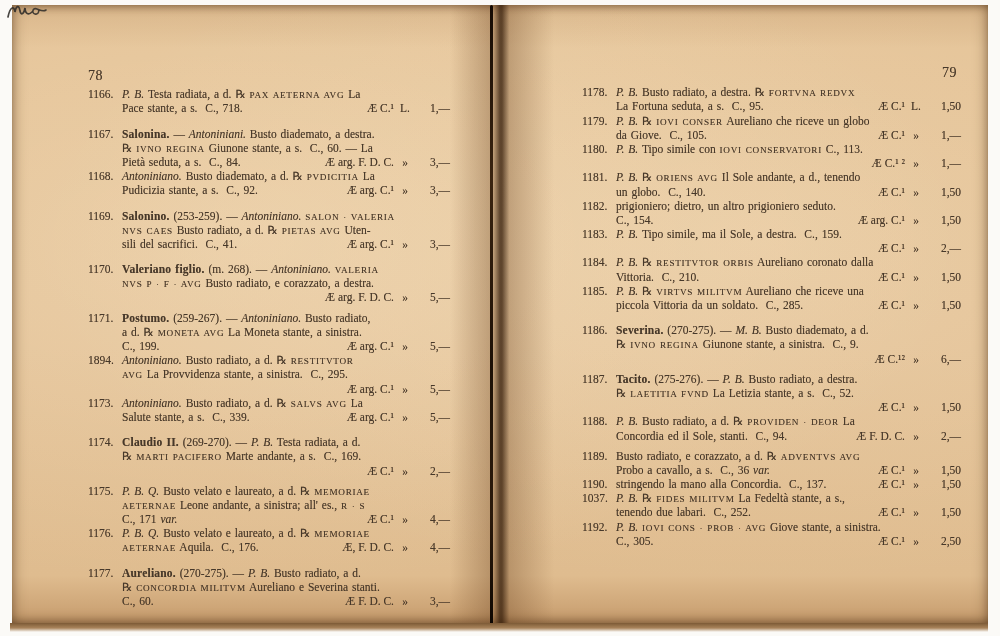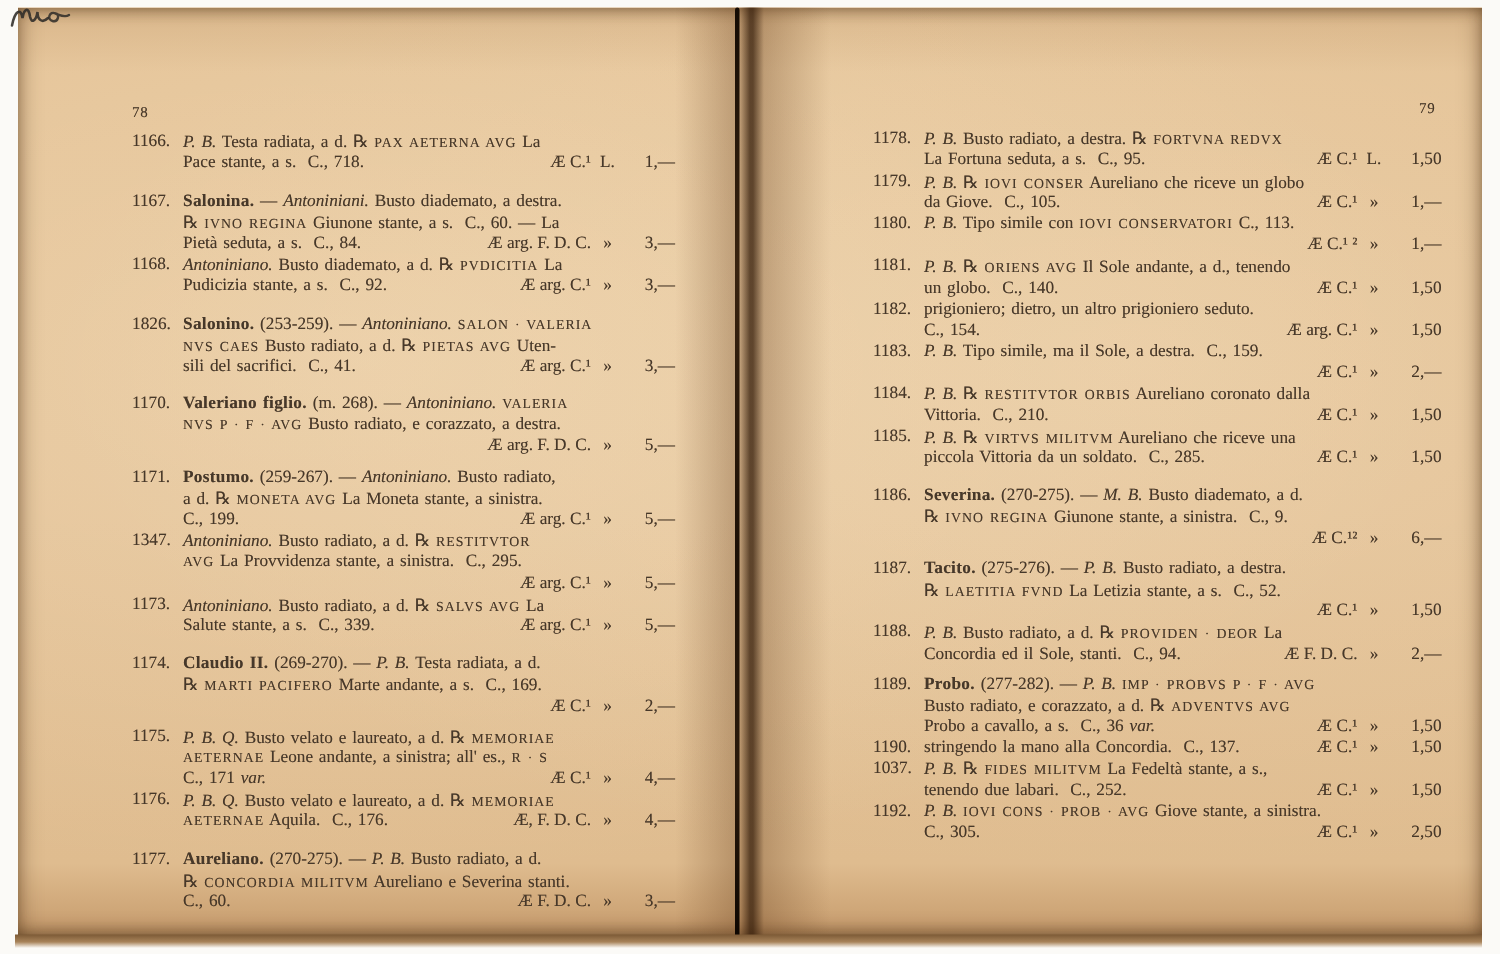--- a/index.html
+++ b/index.html
@@ -34,21 +34,21 @@
     background:linear-gradient(180deg,#140b04,#3a2410 28%,#1c1006 58%,#2b1a0b 82%,#0e0702);
     border-radius:2px;
   }
   .bottom-edge{
     position:absolute;left:10px;top:623px;width:978px;height:9px;
     background:linear-gradient(180deg,#7c5a36 0%,#a8835a 55%,rgba(251,250,247,0) 100%);
   }
   .page{position:absolute;top:0;height:100%;box-sizing:border-box;color:var(--ink,#46382a);}
   .page-left{left:0;width:478px;padding:64px 40px 0 76px;}
   .page-right{left:478px;width:542px;padding:61px 86px 0 77px;margin-left:15px;}
-  .pagenum{font-size:10px;line-height:14.2px;margin-bottom:4px;letter-spacing:.5px;}
+  .pagenum{font-size:14px;line-height:14.2px;margin-bottom:4px;letter-spacing:.5px;}
   .page-right .pagenum{text-align:right;padding-right:4px;margin-bottom:5px;}
   .entries{font-size:11.5px;}
   .entry{display:flex;}
   .entry.gap-lg{margin-top:11px;}
   .entry.gap-sm{margin-top:6px;}
   .num{flex:0 0 34px;line-height:14.2px;white-space:pre;}
   .ebody{flex:1;min-width:0;}
   .line{display:flex;height:14.2px;line-height:14.2px;align-items:baseline;}
   .txt{white-space:pre;word-spacing:1px;}
   .fill{flex:1 1 auto;min-width:4px;}
@@ -116,21 +116,21 @@
               <div class="line">
                 <span class="txt"><span class="seg p">Pudicizia stante, a s.  C., 92.</span></span>
                 <span class="fill"></span>
                 <span class="pm">Æ arg. C.¹</span>
                 <span class="pc">»</span>
                 <span class="pa">3,—</span>
               </div>
             </div>
           </div>
           <div class="entry gap-lg">
-            <span class="num">1826.</span>
+            <span class="num">1169.</span>
             <div class="ebody">
               <div class="line">
                 <span class="txt"><span class="seg b">Salonino.</span> <span class="seg p">(253-259). —</span> <span class="seg i">Antoniniano.</span> <span class="seg sc">SALON · VALERIA</span></span>
               </div>
               <div class="line">
                 <span class="txt"><span class="seg sc">NVS CAES</span> <span class="seg p">Busto radiato, a d.</span> <span class="seg rx">℞</span> <span class="seg sc">PIETAS AVG</span> <span class="seg p">Uten-</span></span>
               </div>
               <div class="line">
                 <span class="txt"><span class="seg p">sili del sacrifici.  C., 41.</span></span>
                 <span class="fill"></span>
@@ -170,21 +170,21 @@
               <div class="line">
                 <span class="txt"><span class="seg p">C., 199.</span></span>
                 <span class="fill"></span>
                 <span class="pm">Æ arg. C.¹</span>
                 <span class="pc">»</span>
                 <span class="pa">5,—</span>
               </div>
             </div>
           </div>
           <div class="entry">
-            <span class="num">1347.</span>
+            <span class="num">1894.</span>
             <div class="ebody">
               <div class="line">
                 <span class="txt"><span class="seg i">Antoniniano.</span> <span class="seg p">Busto radiato, a d.</span> <span class="seg rx">℞</span> <span class="seg sc">RESTITVTOR</span></span>
               </div>
               <div class="line">
                 <span class="txt"><span class="seg sc">AVG</span> <span class="seg p">La Provvidenza stante, a sinistra.  C., 295.</span></span>
               </div>
               <div class="line">
                 <span class="txt"></span>
                 <span class="fill"></span>
@@ -451,23 +451,20 @@
                 <span class="fill"></span>
                 <span class="pm">Æ F. D. C.</span>
                 <span class="pc">»</span>
                 <span class="pa">2,—</span>
               </div>
             </div>
           </div>
           <div class="entry gap-sm">
             <span class="num">1189.</span>
             <div class="ebody">
-              <div class="line">
-                <span class="txt"><span class="seg b">Probo.</span> <span class="seg p">(277-282). —</span> <span class="seg i">P. B.</span> <span class="seg sc">IMP · PROBVS P · F · AVG</span></span>
-              </div>
               <div class="line">
                 <span class="txt"><span class="seg p">Busto radiato, e corazzato, a d.</span> <span class="seg rx">℞</span> <span class="seg sc">ADVENTVS AVG</span></span>
               </div>
               <div class="line">
                 <span class="txt"><span class="seg p">Probo a cavallo, a s.  C., 36</span> <span class="seg i">var.</span></span>
                 <span class="fill"></span>
                 <span class="pm">Æ C.¹</span>
                 <span class="pc">»</span>
                 <span class="pa">1,50</span>
               </div>

